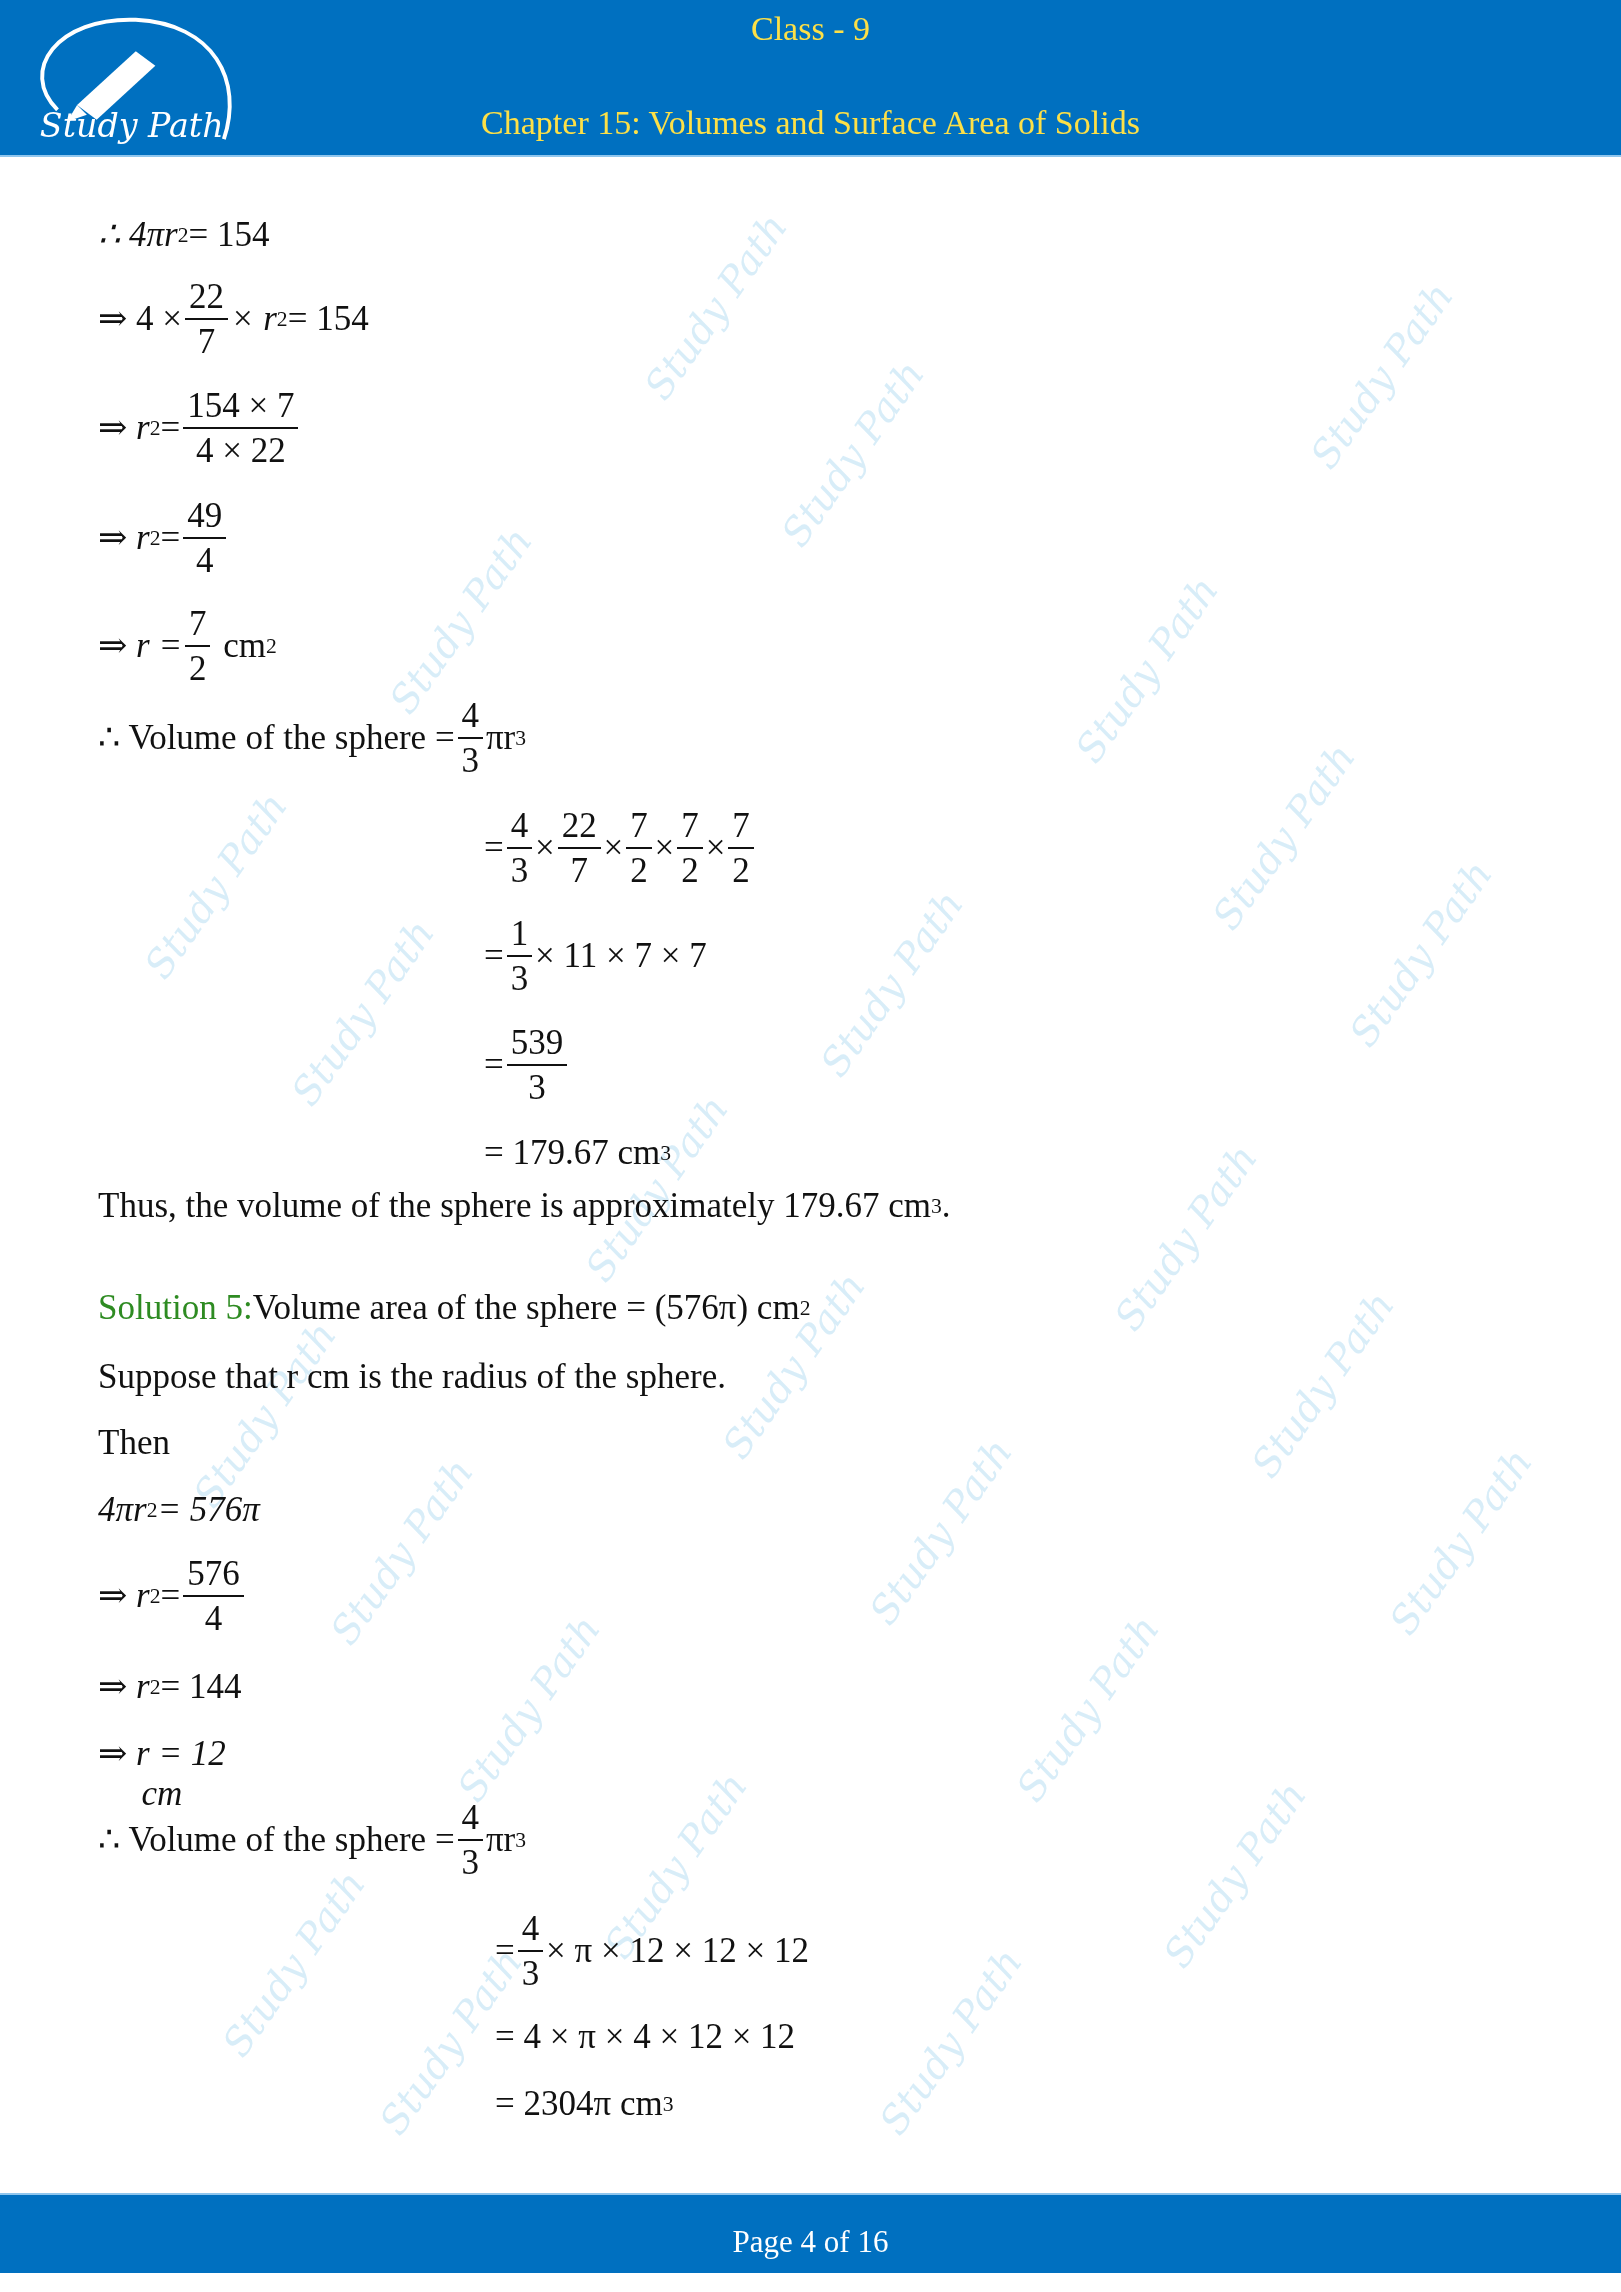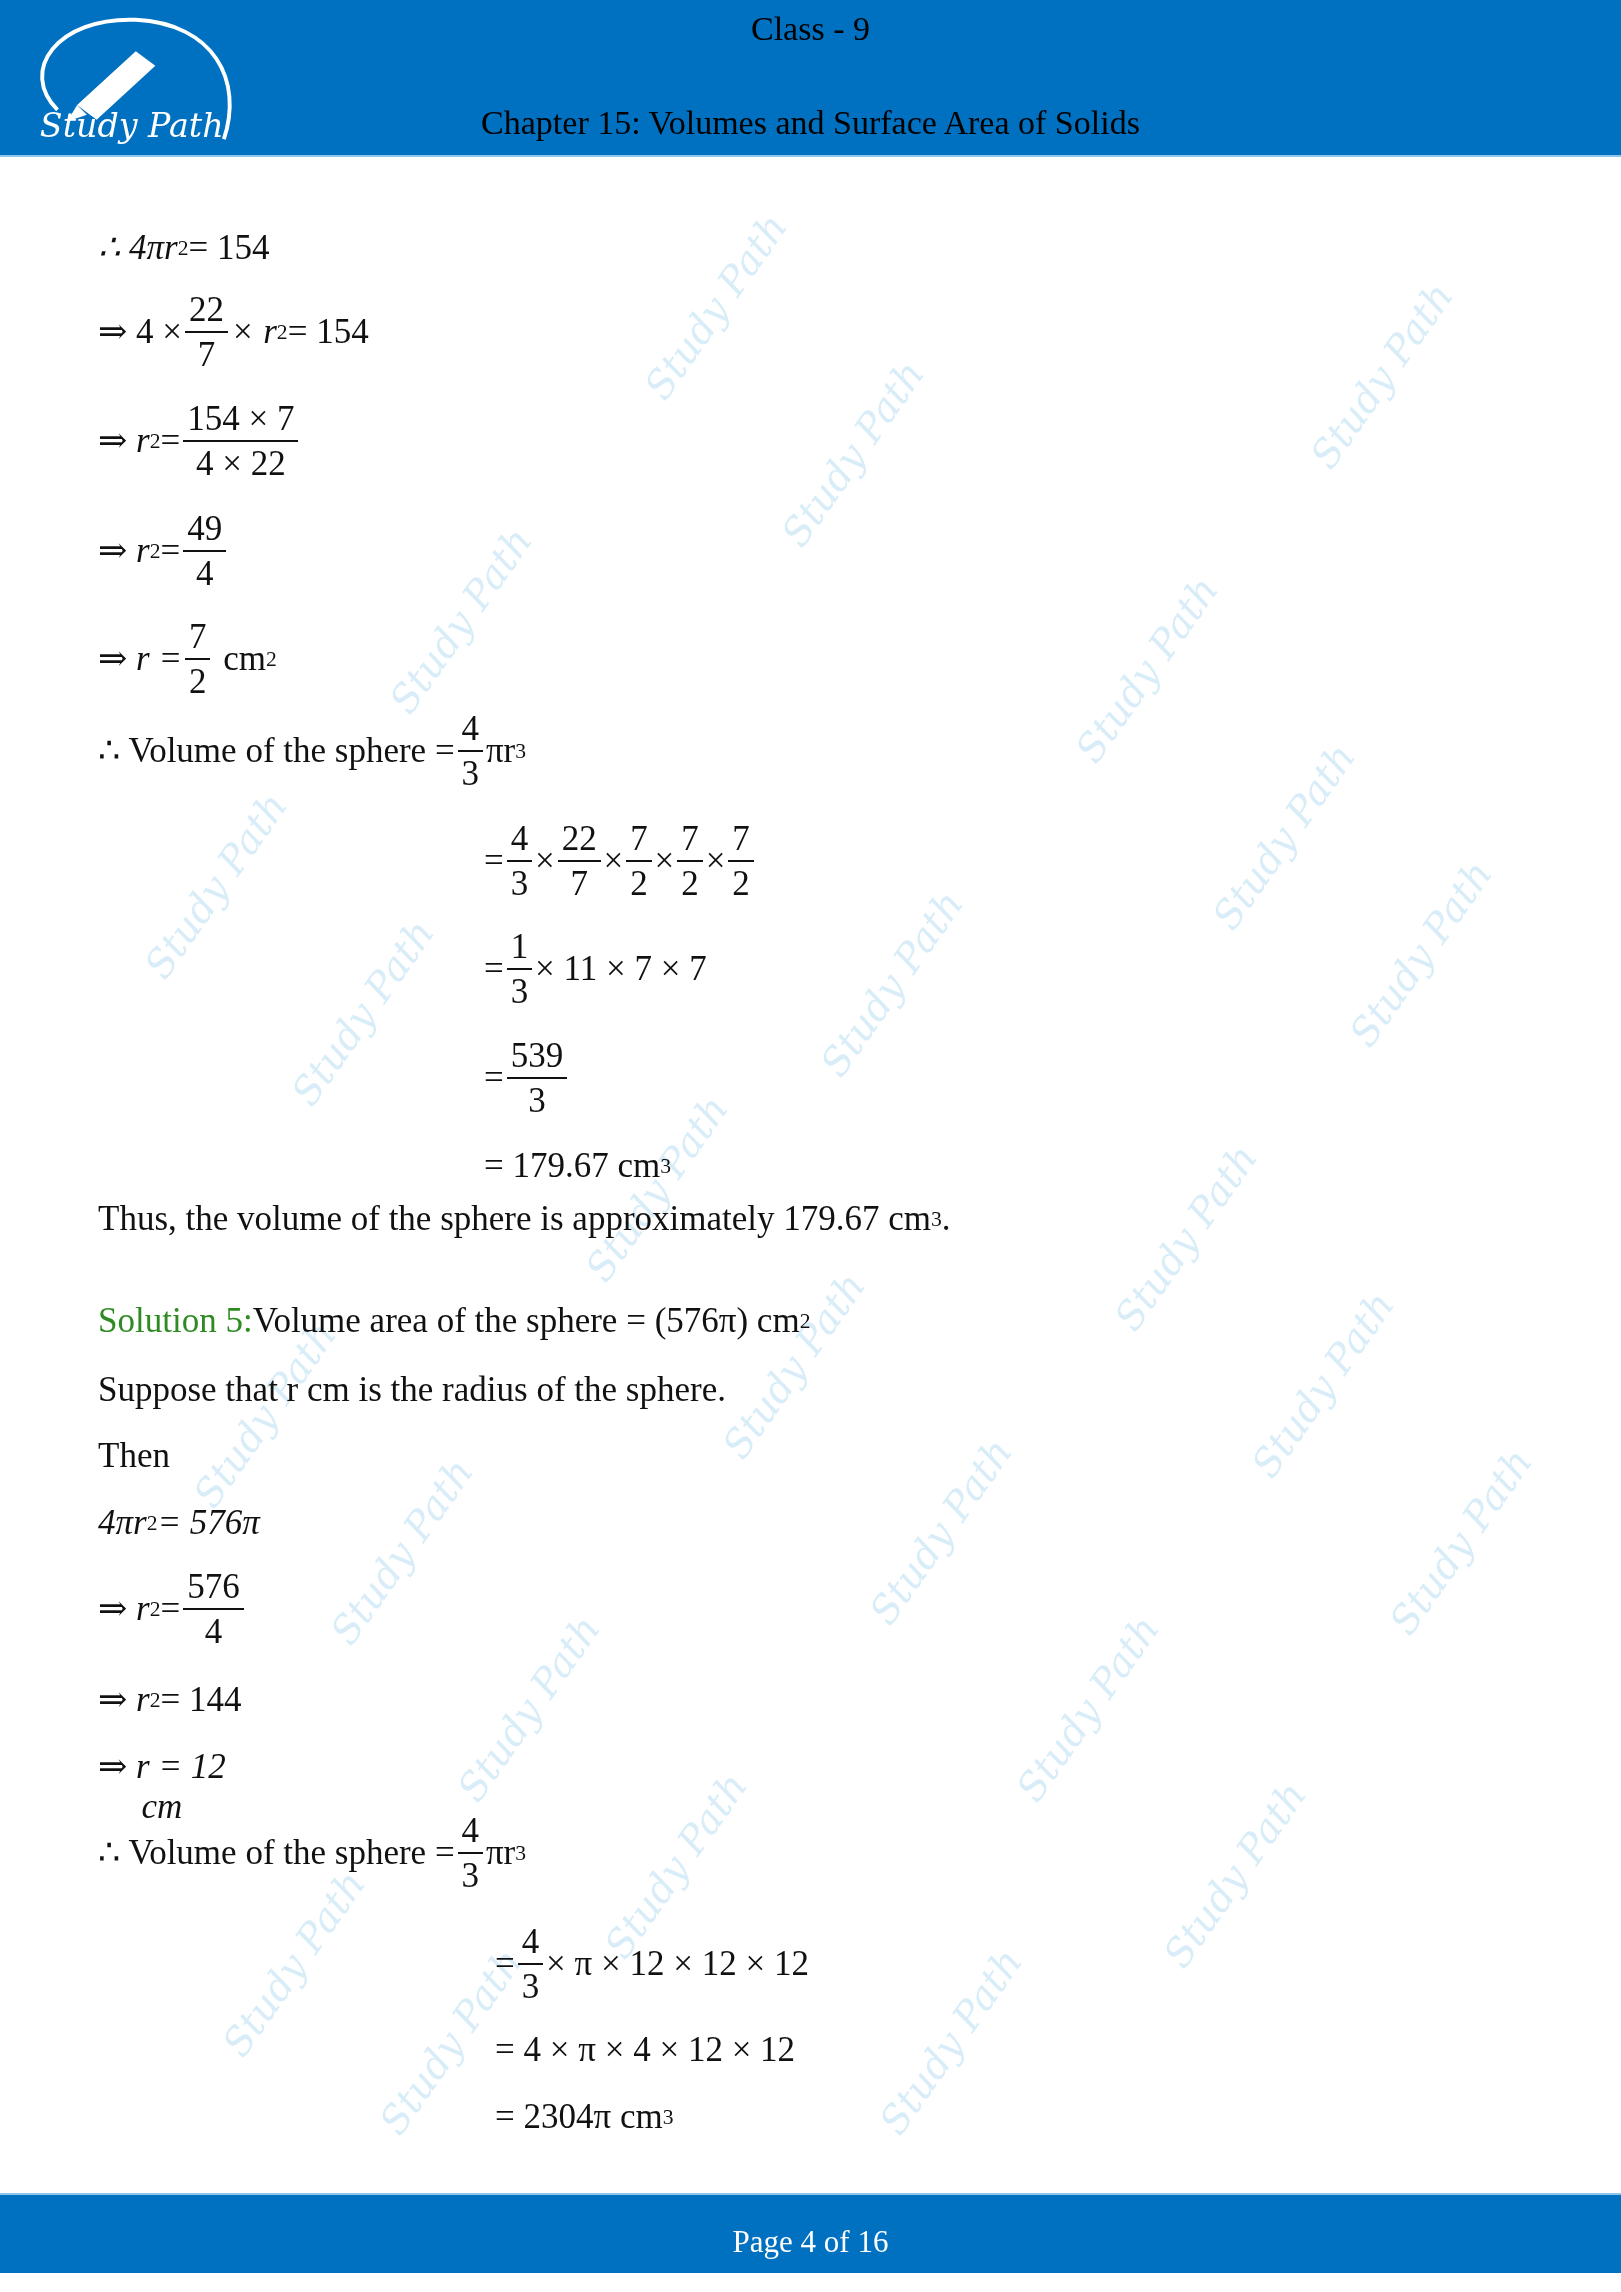--- a/index.html
+++ b/index.html
@@ -5,31 +5,31 @@
   html, body { margin:0; padding:0; }
   body {
     width:1621px; height:2293px; position:relative; background:#ffffff;
     font-family:"Liberation Serif", "DejaVu Serif", serif; color:#111;
     overflow:hidden;
   }
   .header {
     position:absolute; left:0; top:0; width:1621px; height:157px;
     background:#0070C0; border-bottom:2.9px solid #8fc6ee; box-sizing:border-box;
   }
-  .header .line { position:absolute; left:0; width:1621px; text-align:center; color:#000000; font-size:34px; }
+  .header .line { position:absolute; left:0; width:1621px; text-align:center; color:#fde047; font-size:34px; }
   .header .l1 { top:9.8px; }
   .header .l2 { top:55px; }
   .header .l3 { top:104px; }
   .logo { position:absolute; left:17.6px; top:11.8px; width:216px; height:137px; }
   .footer {
     position:absolute; left:0; top:2193px; width:1621px; height:80px;
     background:#0070C0; border-top:2.9px solid #8fc6ee; box-sizing:border-box;
   }
   .footer .pg { position:absolute; left:0; top:29px; width:1621px; text-align:center; color:#fff; font-size:31px; }
-  .content { position:absolute; left:0; top:13px; width:1621px; height:2199px;border-radius:25px; }
+  .content { position:absolute; left:0; top:0; width:1621px; height:2199px;border-radius:25px; }
   .row { position:absolute; font-size:35px; white-space:nowrap; display:flex; align-items:center; }
   .frac { display:inline-flex; flex-direction:column; align-items:center; vertical-align:middle; margin:0 3px; line-height:1; }
   .frac .n { padding:0 3.9px 3.9px 3.9px; border-bottom:2.5px solid #111; }
   .frac .d { padding:3.9px 3.9px 0 3.9px; }
   .it { font-style:italic; }
   sup { font-size:21.6px; vertical-align:super; line-height:0; }
   .green { color:#2e8b22; font-weight:normal; }
   .watermark {
     position:absolute; color:#cfe9f7; font-size:39px; font-style:italic;
     transform:rotate(-55deg); opacity:0.8; font-family:"DejaVu Serif", serif;

